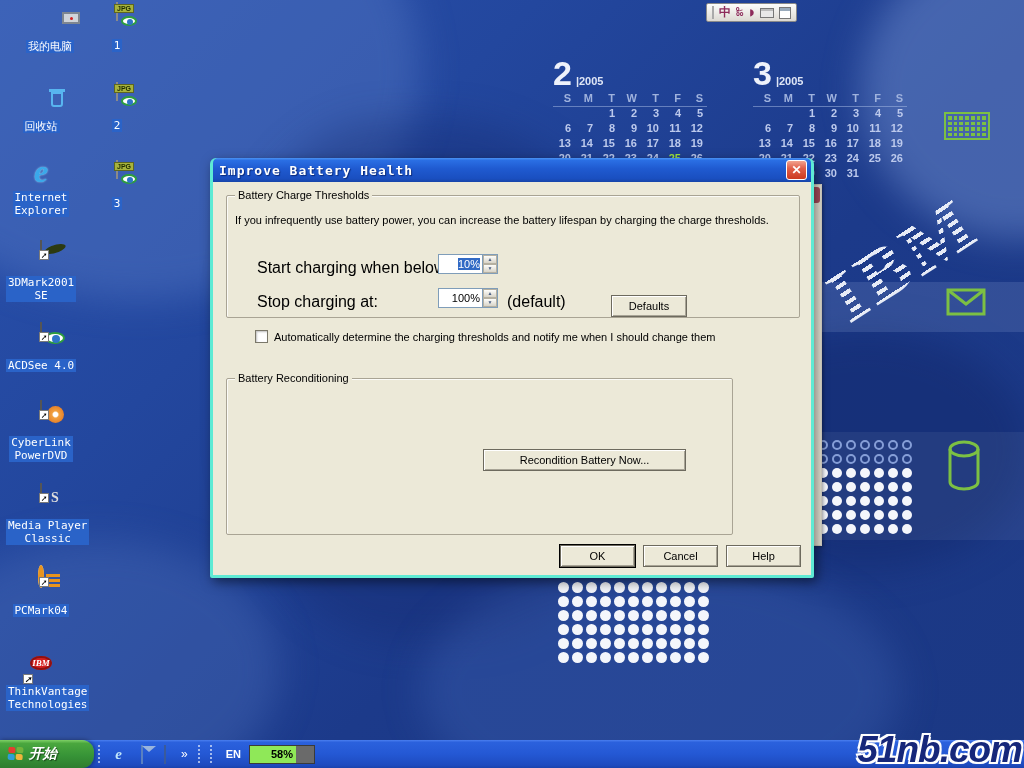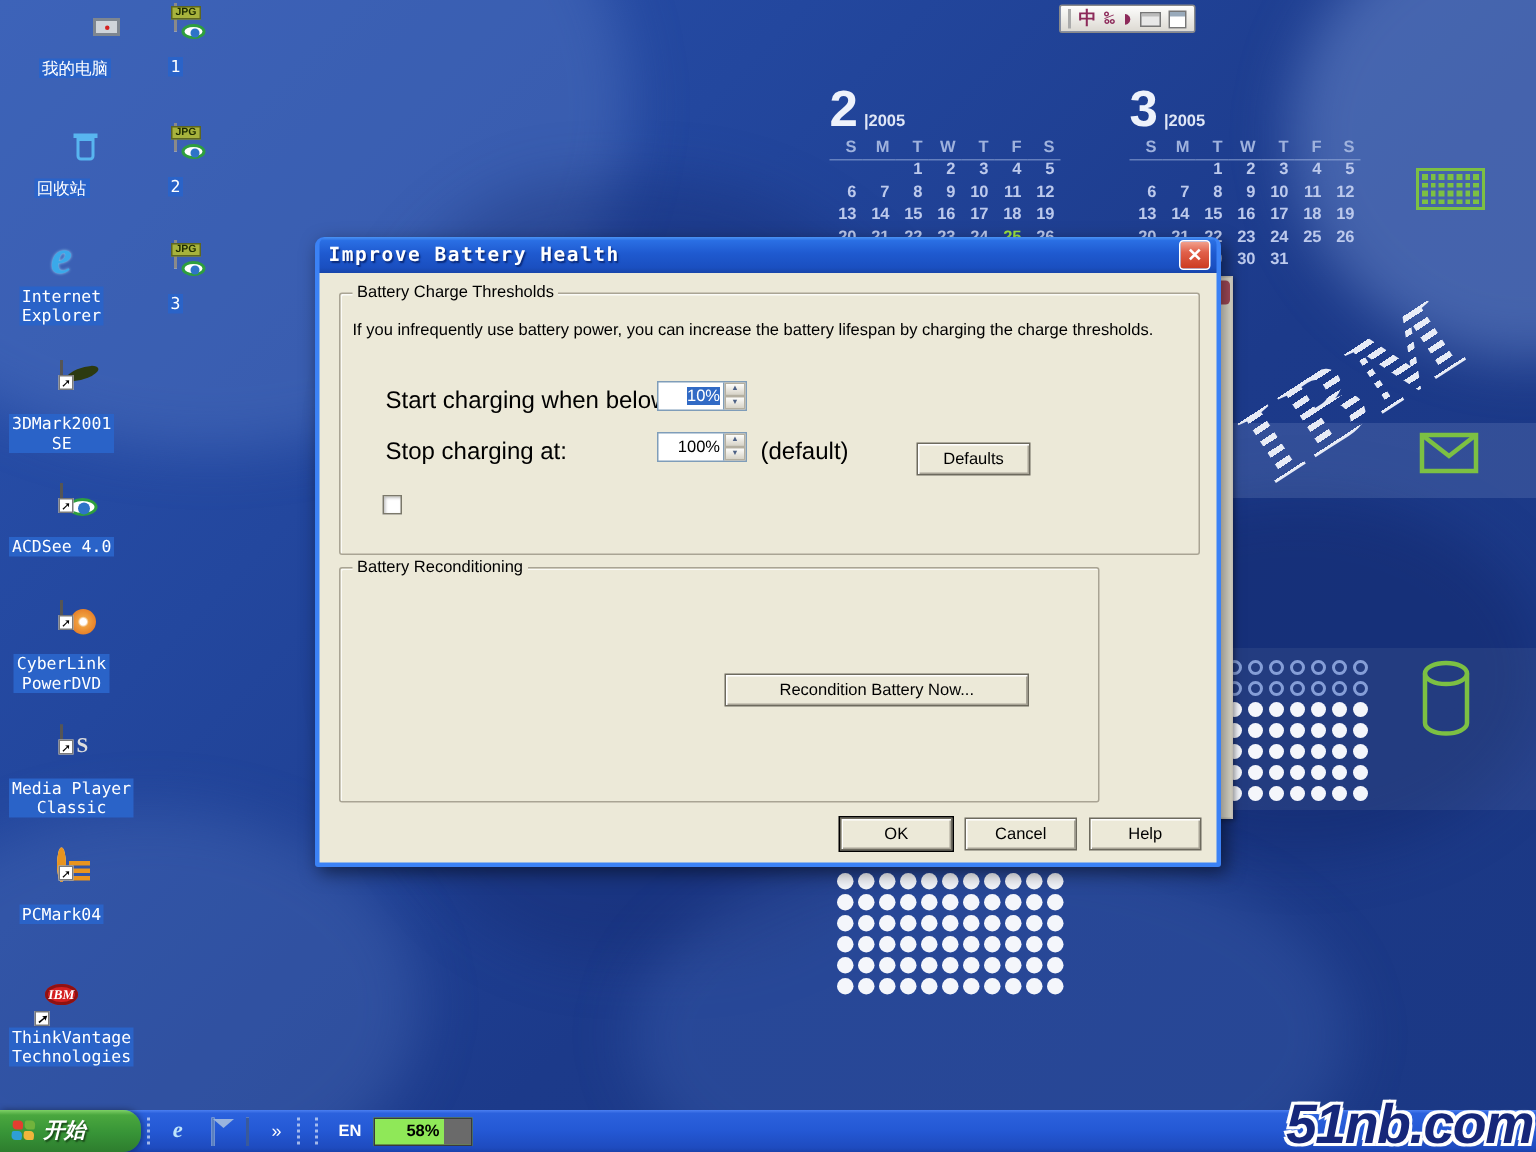--- a/index.html
+++ b/index.html
@@ -86,35 +86,35 @@
   .g-pcm i { position:absolute; left:5px; width:14px; height:3px; background:#e8941f; }
   .g-tvt { width:30px; height:30px; margin:0 auto; border-radius:50%; background:#d42020; border:2px solid #8d1212; color:#fff; font:italic bold 9px "Liberation Serif",serif; line-height:27px; text-align:center; }
 
   
   .behind-win { position:absolute; left:808px; top:184px; width:14px; height:362px;
     background:linear-gradient(90deg,#f7f4ea,#ece9d8); border:1px solid #9a96884d; box-shadow:1px 1px 3px rgba(0,0,0,.3); }
   .behind-win .red { position:absolute; left:2px; top:2px; width:9px; height:16px; background:#b05060; border-radius:3px; }
 
   
   .dlg { position:absolute; left:210px; top:158px; width:604px; height:420px;
-    background:#3b82f6; border-radius:6px 6px 2px 2px; padding:0 3px 3px;
+    background:#5eead4; border-radius:6px 6px 2px 2px; padding:0 3px 3px;
     box-shadow:3px 4px 12px rgba(0,0,0,.5); z-index:10; }
   .dlg-title { height:24px; display:flex; align-items:center; padding:0 4px 0 6px;
     background:linear-gradient(180deg,#4a93f4 0%, #2a6fe4 10%, #1f5ad0 45%, #1a4fc0 85%, #1745aa 100%);
     border-radius:5px 5px 0 0; }
   .dlg-title .txt { color:#fff; font:bold 13px "DejaVu Sans Mono", monospace; letter-spacing:1px; text-shadow:1px 1px 1px #0a2a7a; }
   .dlg-close { margin-left:auto; width:21px; height:20px; border-radius:3px;
     background:linear-gradient(180deg,#f2a38f 0%, #e1604a 40%, #cc3a20 100%);
     border:1px solid #fff; color:#fff; font:bold 12px "Liberation Sans",sans-serif; line-height:18px; text-align:center; cursor:pointer; }
   .dlg-body { position:relative; height:393px; background:#ece9d8; font-size:11px; color:#000; }
 
   .group { position:absolute; border:1px solid #a9a494; border-radius:2px;
     box-shadow:inset 1px 1px 0 rgba(255,255,255,.8); }
   .group > .legend { position:absolute; top:-7px; left:8px; background:#ece9d8; padding:0 3px; font-size:11px; }
-  .g1 { left:13px; top:13px; width:574px; height:175px; }
+  .g1 { left:13px; top:13px; width:574px; height:123px; }
   .g2 { left:13px; top:196px; width:507px; height:157px; }
   .desc { position:absolute; left:8px; top:18px; width:556px; }
 
   .fldlabel { position:absolute; font-size:16px; }
   .spin { position:absolute; width:60px; height:20px; display:flex; border:1px solid #7f9db9; background:#fff; }
   .spin .val { flex:1; text-align:right; padding:3px 2px 0 0; font-size:11px; }
   .spin .val .sel { background:#316ac5; color:#fff; }
   .spin .btns { width:15px; display:flex; flex-direction:column; border-left:1px solid #7f9db9; }
   .spin .btns b { flex:1; background:linear-gradient(180deg,#fdfdfb,#d8d4c8); border:1px solid #b5b0a1;
     font-size:5px; line-height:7px; color:#4d6185; text-align:center; cursor:pointer; }
@@ -522,20 +522,21 @@
           <b>▲</b>
           <b>▼</b>
         </span>
       </div>
       <span class="fldlabel" style="left:280px; top:97px;">(default)</span>
 
       <div class="btn" style="left:384px; top:72px; width:76px;margin-top:27px;">Defaults</div>
 
       <div class="checkrow" style="left:28px; top:134px;">
         <div class="checkbox"></div>
+        <span>Automatically determine the charging thresholds and notify me when I should change them</span>
       </div>
     </div>
 
     <div class="group g2">
       <span class="legend">Battery Reconditioning</span>
 
       <div class="btn" style="left:256px; top:70px; width:203px;">Recondition Battery Now...</div>
 
     </div>
 

